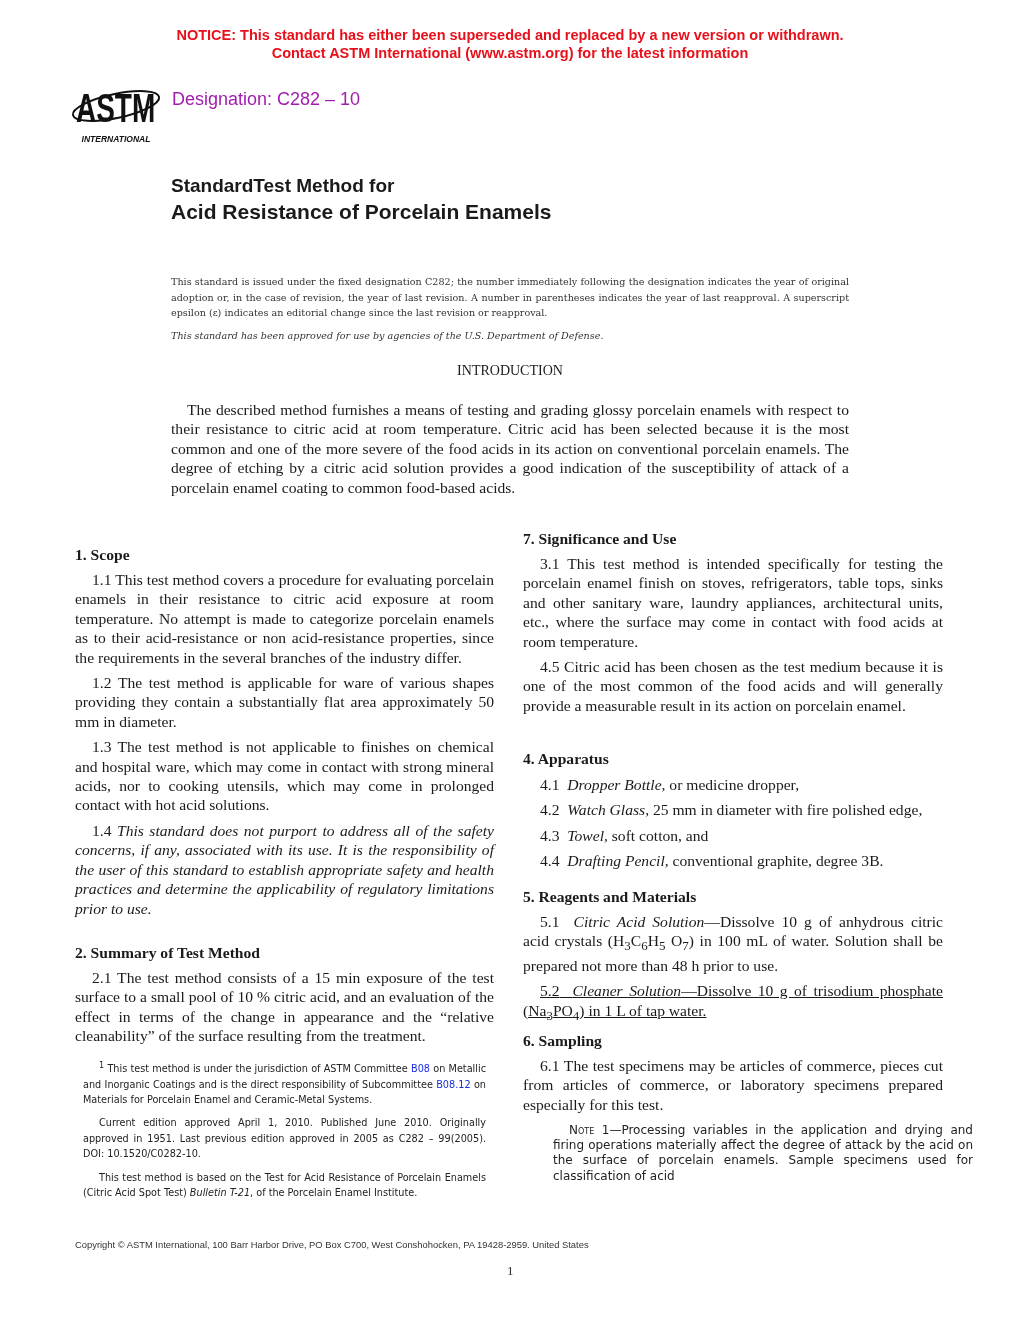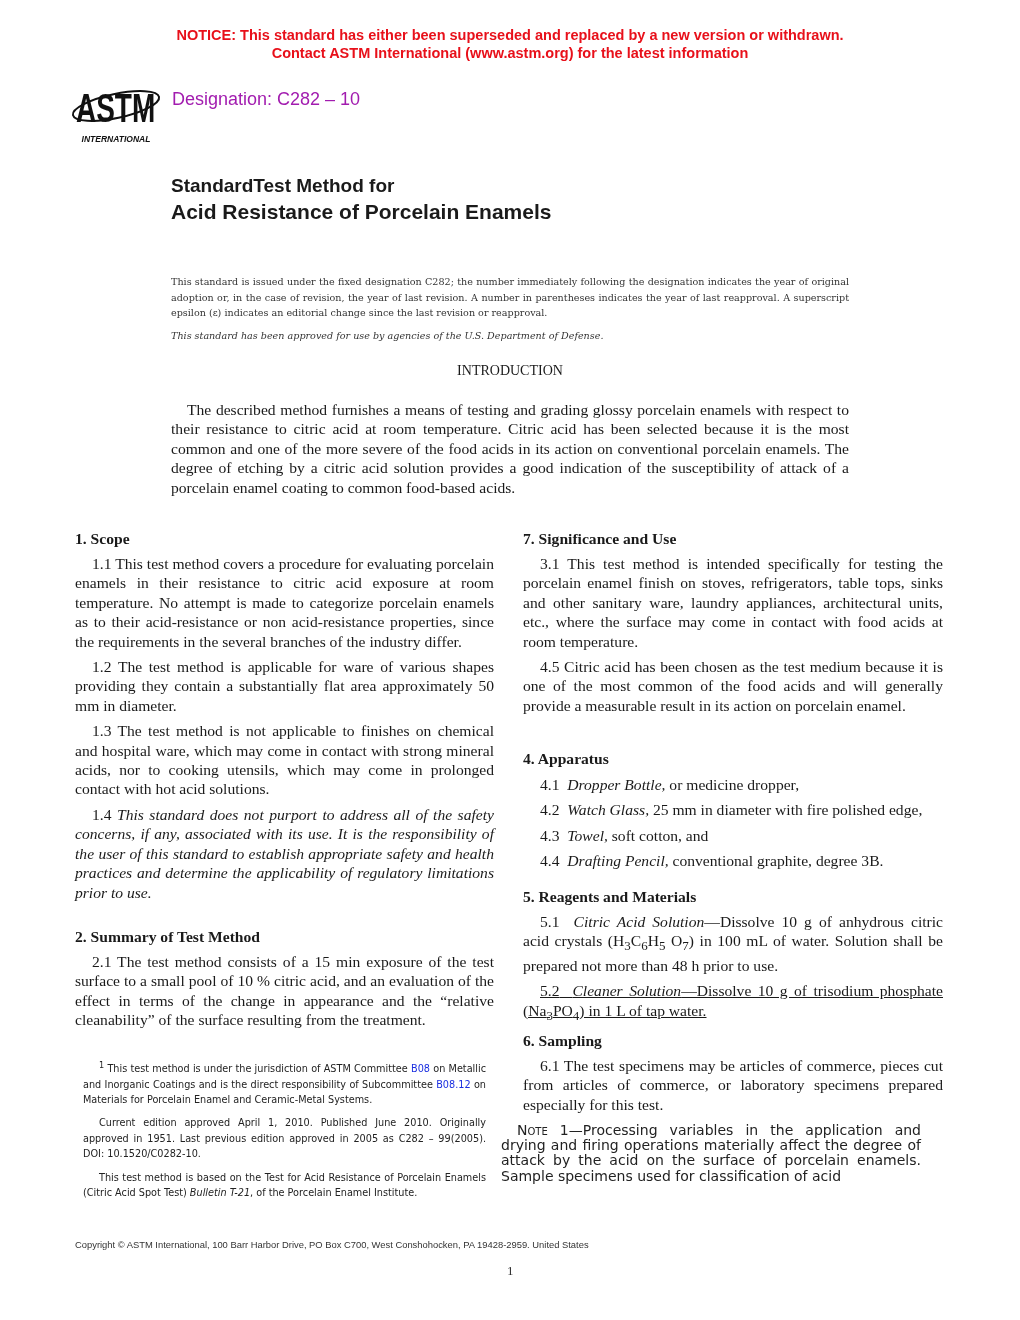--- a/index.html
+++ b/index.html
@@ -16,31 +16,31 @@
   .title .l2 { font-size: 21px; line-height: 27px; }
   .title sup { font-size: 13px; vertical-align: 8px; }
 
   .issued { left: 171px; top: 274px; width: 678px; font-family: "DejaVu Serif", serif; font-size: 9.6px; line-height: 15.5px; text-align: justify; color: #333; }
   .approved { left: 171px; top: 330px; font-family: "DejaVu Serif", serif; font-style: italic; font-size: 9.6px; color: #333; }
 
   .intro-h { left: 0; width: 1020px; top: 363px; text-align: center; font-family: "Liberation Serif", serif; font-size: 14px; color: #1a1a1a; }
   .intro-p { left: 171px; top: 400px; width: 678px; font-family: "Liberation Serif", serif; font-size: 15.6px; line-height: 19.4px; text-align: justify; text-indent: 16px; color: #1a1a1a; }
 
   .col { font-family: "Liberation Serif", serif; font-size: 15.6px; line-height: 19.4px; color: #1a1a1a; }
-  .col-left { left: 75px; width: 419px; }
+  .col-left { left: 75px; width: 419px; margin-top: 16px; }
   .col-right { left: 523px; width: 420px; }
   .sec-h { font-weight: bold; font-size: 15.6px; line-height: 19px; margin: 0; }
   .p { text-align: justify; text-indent: 17px; margin: 0; }
   .it { font-style: italic; }
   .apparatus-item { text-indent: 17px; margin: 0; }
 
   .footnotes { left: 75px; top: 1050px; width: 419px; font-family: "DejaVu Sans", sans-serif; font-size: 9.7px; line-height: 15.4px; color: #222; }
   .footnotes .fp { text-indent: 16px; margin: 8px; text-align: justify; }
   .link { color: #1a2ee0; }
-  .note { left: 501px; top: 1123px; width: 420px; font-family: "DejaVu Sans", sans-serif; font-size: 14px; line-height: 15.2px; text-align: justify; text-indent: 16px; color: #222; }
+  .note { left: 553px; top: 1123px; width: 420px; font-family: "DejaVu Sans", sans-serif; font-size: 12px; line-height: 15.2px; text-align: justify; text-indent: 16px; color: #222; }
   .note .small-caps { font-variant: small-caps; }
 
   .copyright { left: 75px; top: 1239px; font-family: "Liberation Sans", sans-serif; font-size: 9.4px; color: #333; }
   .page-num { left: 507px; top: 1263px; font-family: "Liberation Serif", serif; font-size: 13px; color: #333; }
 </style>
 </head>
 <body>
 
 <div class="abs notice">
   <div>NOTICE: This standard has either been superseded and replaced by a new version or withdrawn.</div>

